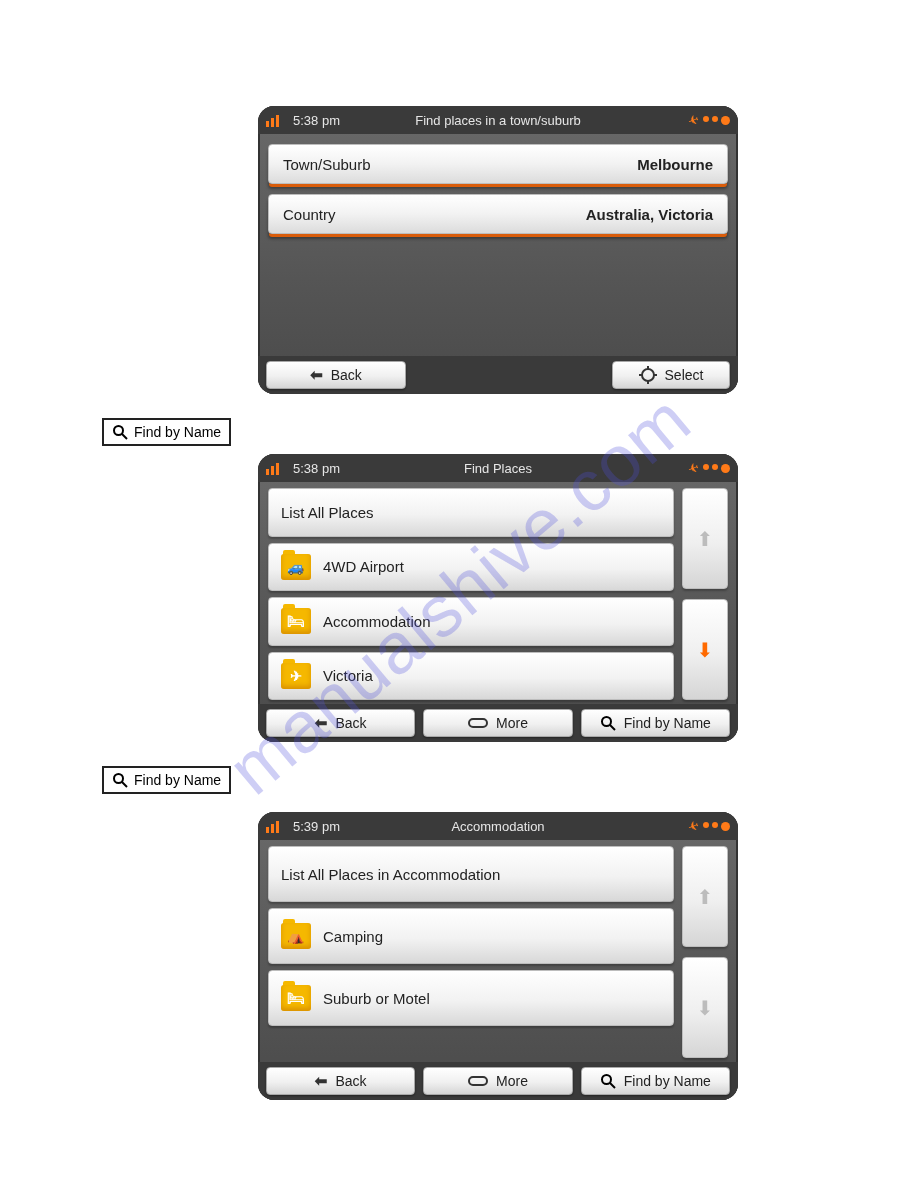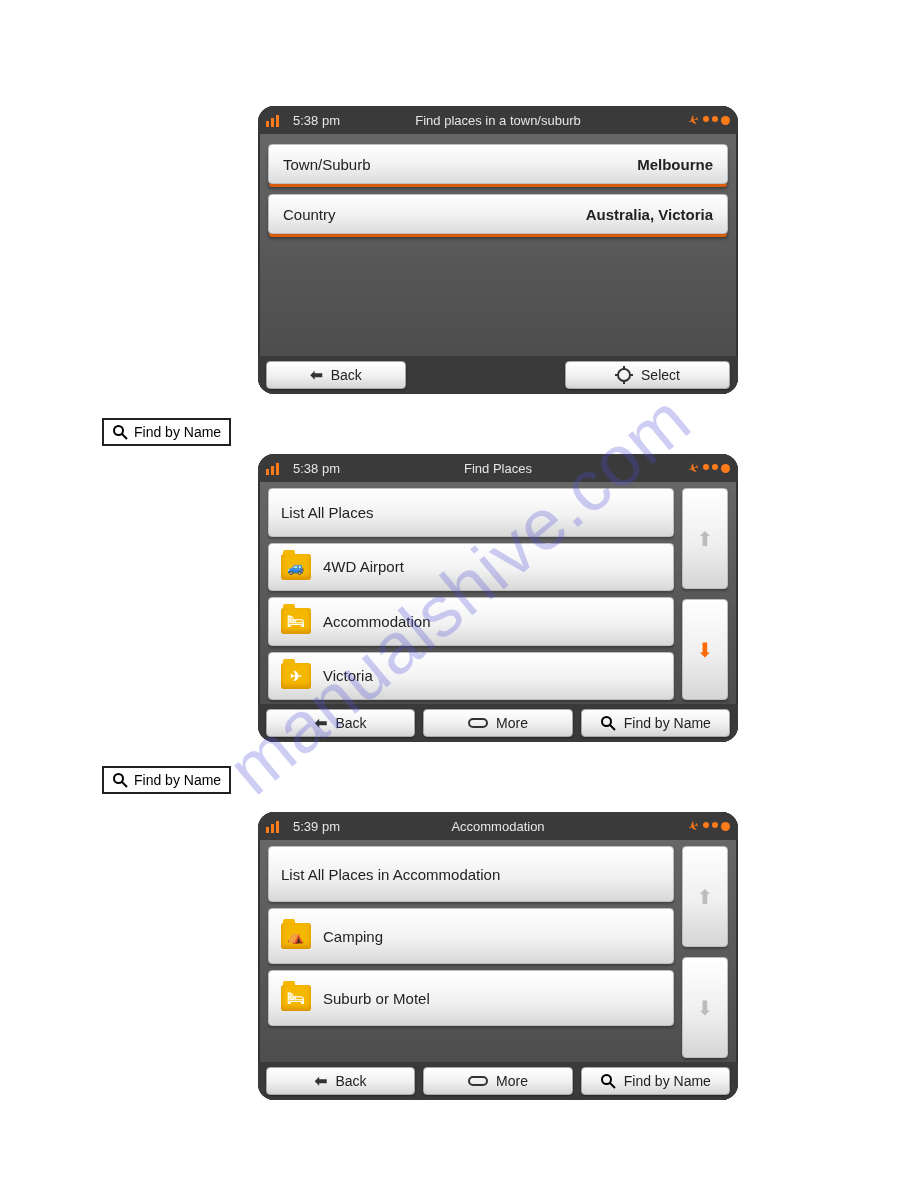--- a/index.html
+++ b/index.html
@@ -171,21 +171,21 @@
         <span>Country</span>
         <span class="val">Australia, Victoria</span>
       </div>
     </div>
   </div>
   <div class="footer split">
     <div class="fbtn" style="width:140px">
       <span class="ficon">⬅</span>
       <span>Back</span>
     </div>
-    <div class="fbtn" style="width:165px">
+    <div class="fbtn" style="width:118px">
       <span class="ficon target-ic">
         <svg width="18" height="18" viewBox="0 0 18 18">
             <circle cx="9" cy="9" r="6" fill="none" stroke="#333" stroke-width="2"></circle>
             <line x1="9" y1="0" x2="9" y2="4" stroke="#333" stroke-width="2"></line>
             <line x1="9" y1="14" x2="9" y2="18" stroke="#333" stroke-width="2"></line>
             <line x1="0" y1="9" x2="4" y2="9" stroke="#333" stroke-width="2"></line>
             <line x1="14" y1="9" x2="18" y2="9" stroke="#333" stroke-width="2"></line>
           </svg>
       </span>
       <span>Select</span>

